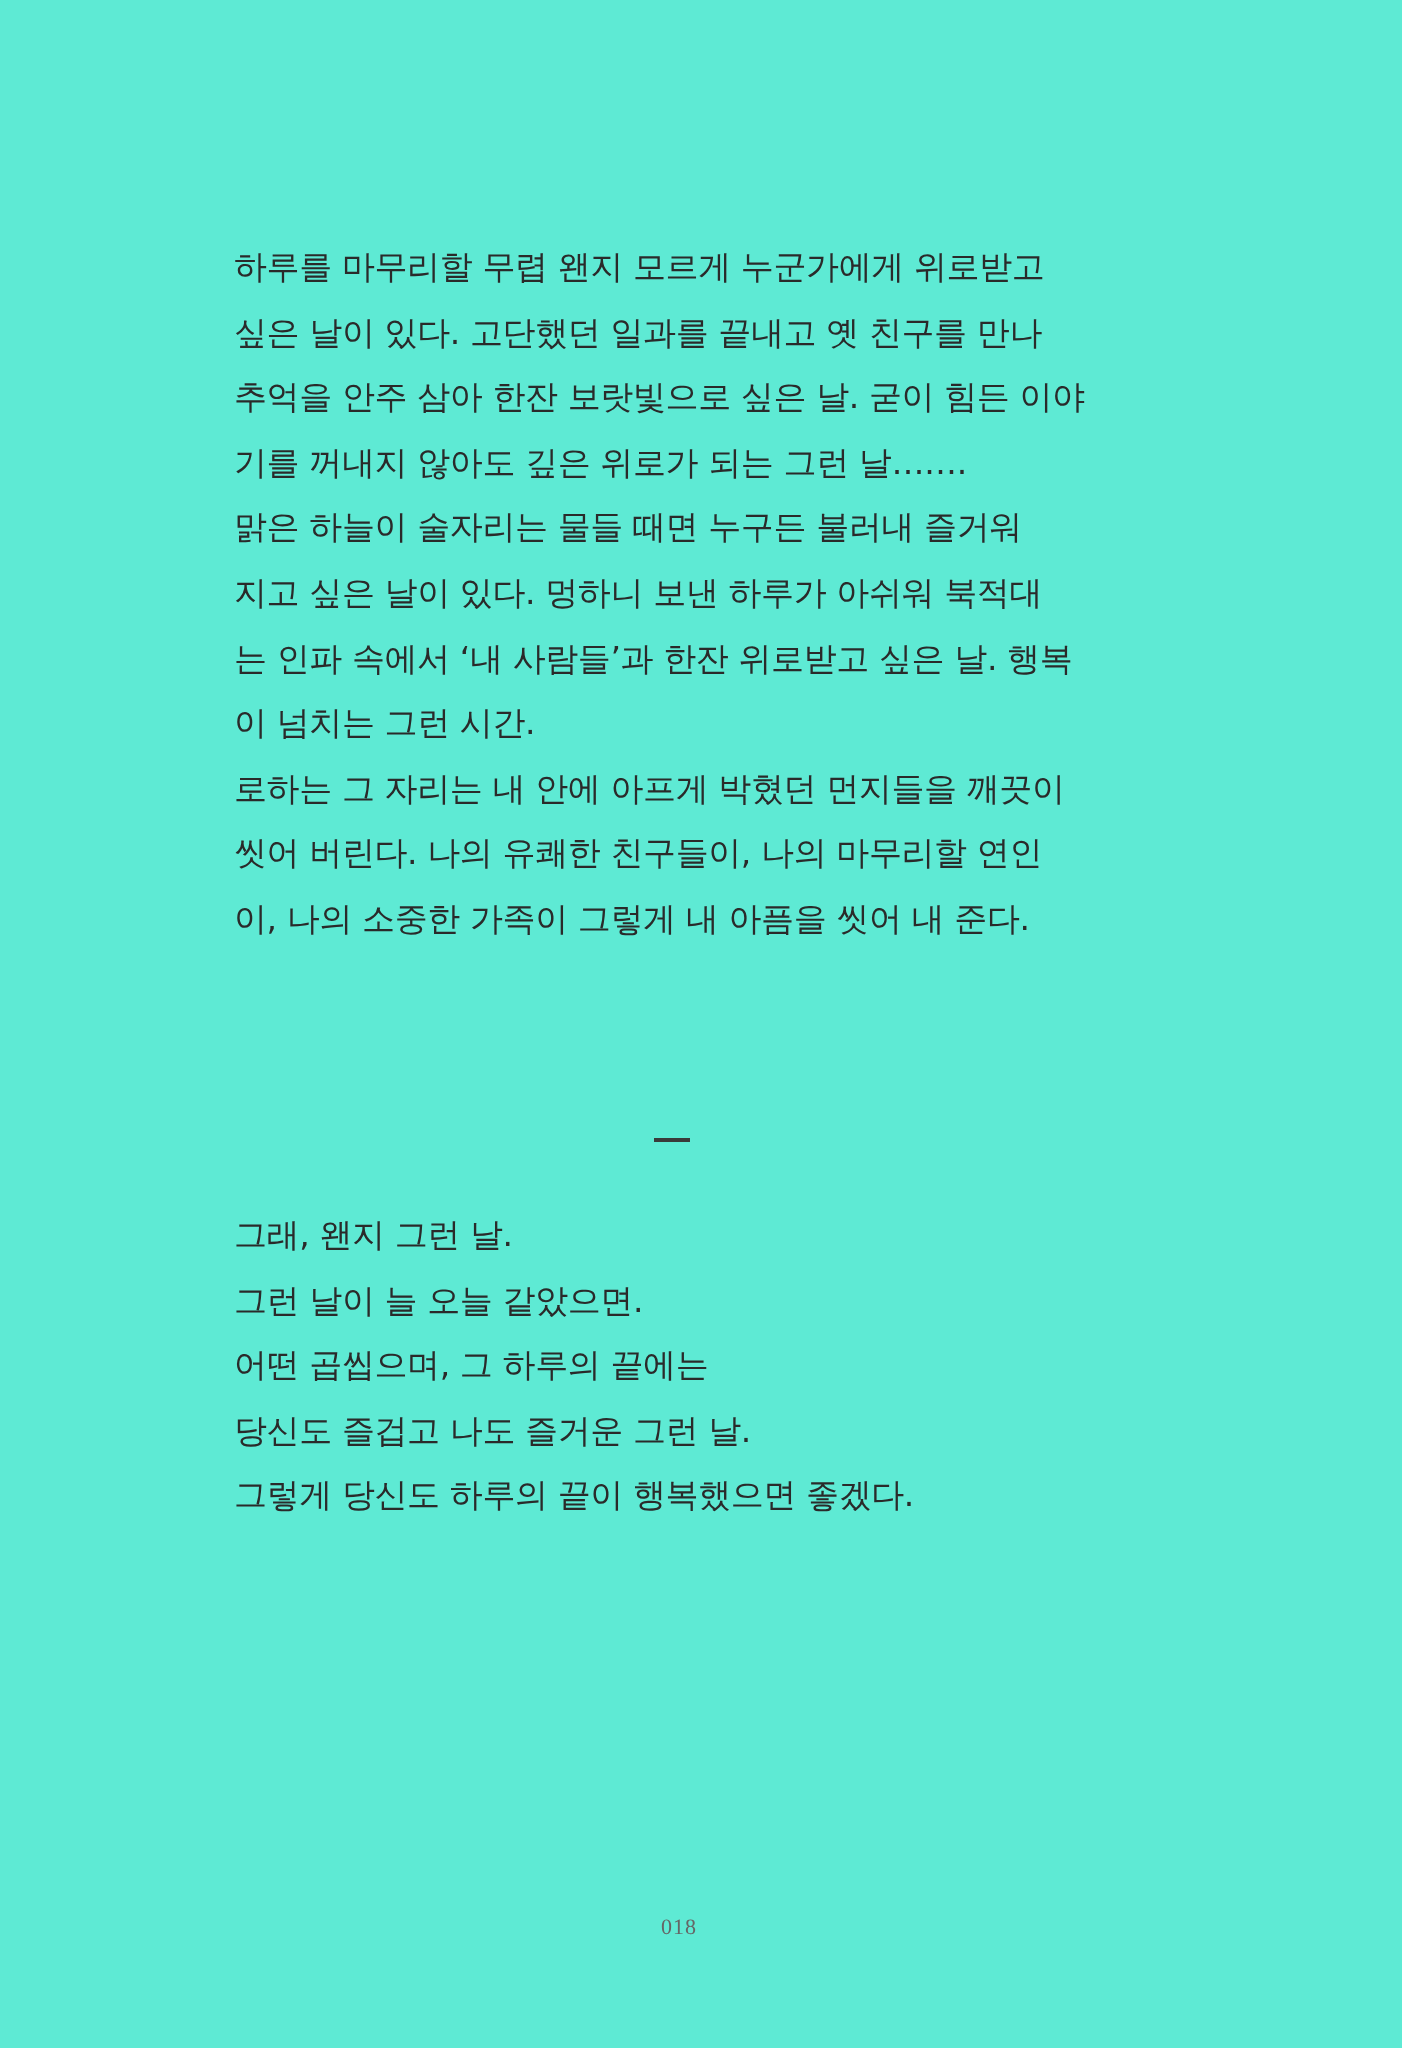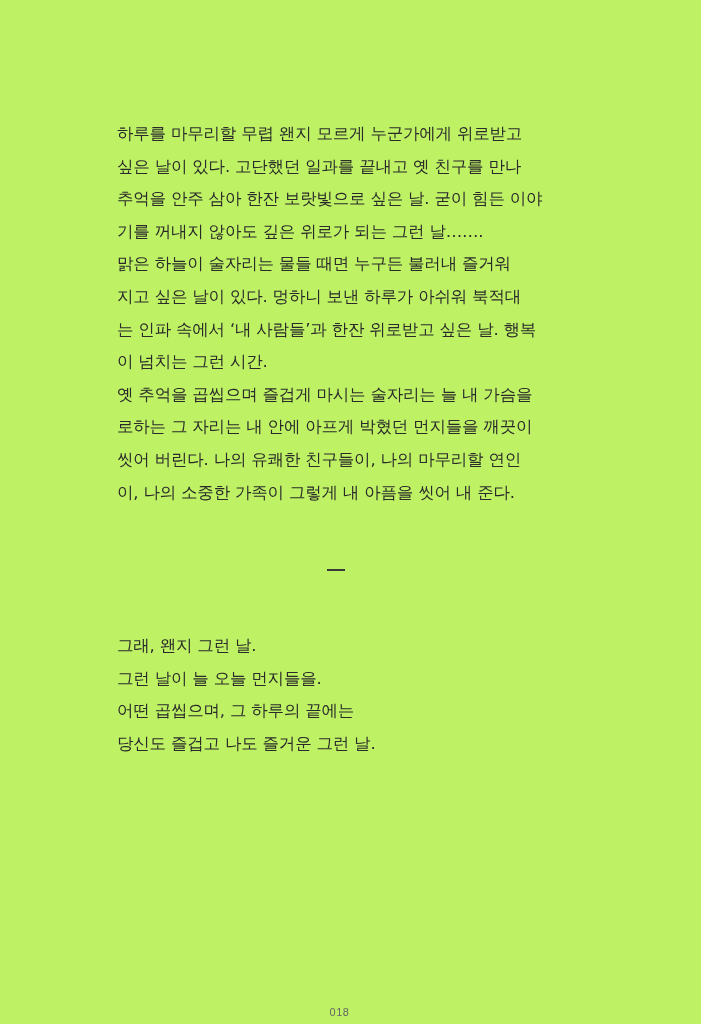--- a/index.html
+++ b/index.html
@@ -13,21 +13,21 @@
       position: relative;
       overflow: hidden;
       font-family: "DejaVu Sans", "Liberation Sans", sans-serif;
       color: #2b2b2b;
     }
     .page {
       position: absolute;
       left: 0; top: 0;
       width: 701px;
       height: 1024px;
-      background: #bef264;
+      background: #5eead4;
     }
     .body-text {
       position: absolute;
       left: 117px;
       top: 118px;
       width: 440px;
     }
     .line {
       height: 32.6px;
       line-height: 32.6px;
@@ -42,29 +42,28 @@
       top: 569px;
       width: 18px;
       height: 1.5px;
       background: #3a3a3a;
     }
     .poem {
       position: absolute;
       left: 117px;
       top: 602px;
       width: 440px;
-      margin-top: 28px;
     }
     .page-number {
       position: absolute;
       left: 0;
       width: 679px;
-      top: 1006px;
+      top: 958px;
       text-align: center;
-      font-family: Liberation Sans, sans-serif;
+      font-family: Liberation Serif, serif;
       font-size: 11px;
       color: #666666;
       letter-spacing: 0.5px;
     }
   </style>
 </head>
 <body>
 
 <div class="page">
 
@@ -75,31 +74,31 @@
       <div class="line">추억을 안주 삼아 한잔 보랏빛으로 싶은 날. 굳이 힘든 이야</div>
       <div class="line">기를 꺼내지 않아도 깊은 위로가 되는 그런 날…….</div>
     </div>
     <div>
       <div class="line">맑은 하늘이 술자리는 물들 때면 누구든 불러내 즐거워</div>
       <div class="line">지고 싶은 날이 있다. 멍하니 보낸 하루가 아쉬워 북적대</div>
       <div class="line">는 인파 속에서 ‘내 사람들’과 한잔 위로받고 싶은 날. 행복</div>
       <div class="line">이 넘치는 그런 시간.</div>
     </div>
     <div>
-      <div class="line">옛 추억을 곱씹으며 즐겁게 마시는 술자리는 늘 내 가슴을</div>
       <div class="line">로하는 그 자리는 내 안에 아프게 박혔던 먼지들을 깨끗이</div>
       <div class="line">씻어 버린다. 나의 유쾌한 친구들이, 나의 마무리할 연인</div>
       <div class="line">이, 나의 소중한 가족이 그렇게 내 아픔을 씻어 내 준다.</div>
     </div>
   </div>
 
   <div class="separator"></div>
 
   <div class="poem">
     <div class="line">그래, 왠지 그런 날.</div>
-    <div class="line">그런 날이 늘 오늘 먼지들을.</div>
+    <div class="line">그런 날이 늘 오늘 같았으면.</div>
     <div class="line">어떤 곱씹으며, 그 하루의 끝에는</div>
     <div class="line">당신도 즐겁고 나도 즐거운 그런 날.</div>
+    <div class="line">그렇게 당신도 하루의 끝이 행복했으면 좋겠다.</div>
   </div>
 
   <div class="page-number">018</div>
 
 </div>
 
 </body></html>

